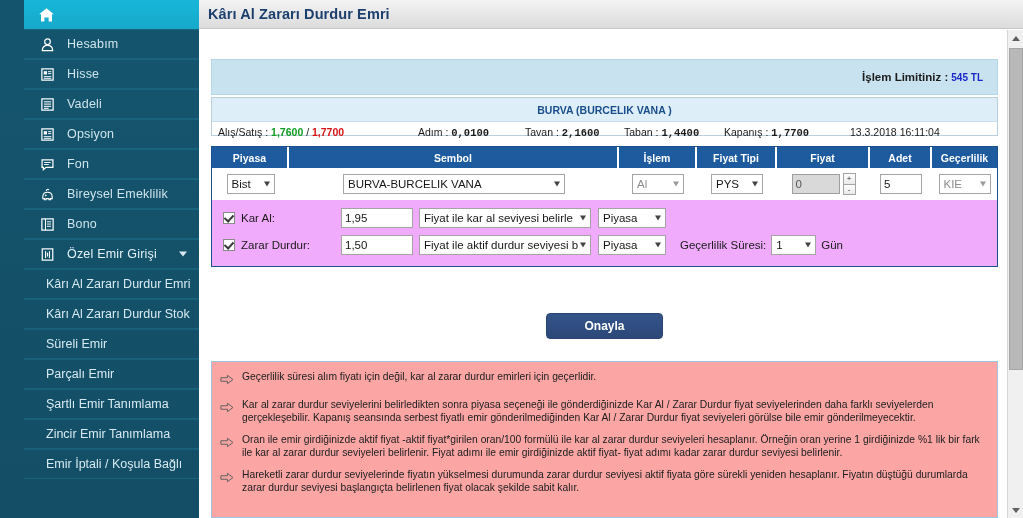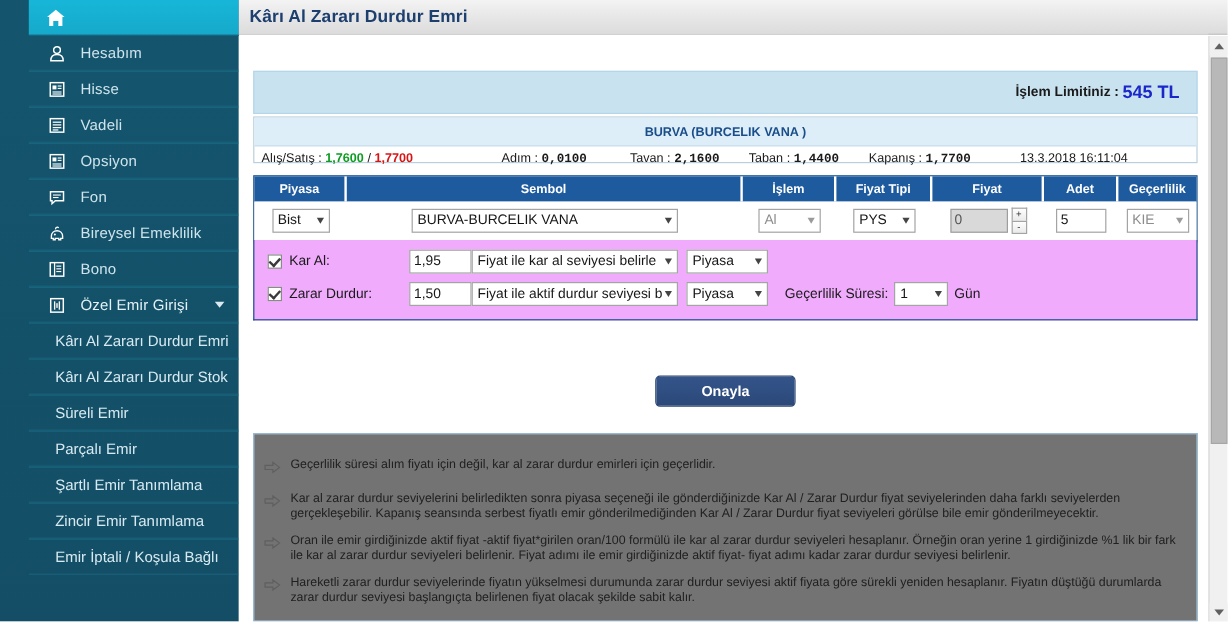--- a/index.html
+++ b/index.html
@@ -107,21 +107,21 @@
     width: 787px; height: 36px;
     background: #c9e2f0;
     border: 1px solid #b4d6e9;
     display: flex; align-items: center; justify-content: flex-end;
     padding-right: 14px;
   }
   .limit-bar .lab {
     font-size: 11.5px; font-weight: bold; color: #1b1b1b;
   }
   .limit-bar .val {
-    font-size: 15px; font-weight: bold; color: #1a27c9; margin-left: 3px;
+    font-size: 10px; font-weight: bold; color: #1a27c9; margin-left: 3px;
   }
 
   
   .sym-panel {
     position: absolute;
     left: 12px; top: 67px;
     width: 787px; height: 39px;
     border: 1px solid #b9cfdd;
     background: #ffffff;
   }
@@ -262,21 +262,21 @@
   .cb::after {
     content: "";
     position: absolute;
     left: 2px; top: 0px;
     width: 4px; height: 7px;
     border: solid #3a3a3a;
     border-width: 0 2px 2px 0;
     transform: rotate(42deg);
   }
   .cond-row .clabel { width: 100px; white-space: nowrap; }
-  .cond-row .amt { width: 52px; }
+  .cond-row .amt { width: 72px; margin-right: 6px; }
   .cond-row .lvl { width: 172px; margin-right: 7px; }
   .cond-row .mkt { width: 68px; }
   .cond-row .gs { margin-left: 14px; display:flex; align-items:center; white-space:nowrap;}
   .cond-row .gs .gl { margin-right: 5px; }
   .cond-row .gs .gsel { width: 45px; margin-right: 5px; }
 
   
   .confirm-wrap {
     position: absolute;
     left: 12px; top: 283px;
@@ -293,22 +293,22 @@
     display: flex; align-items: center; justify-content: center;
     cursor: pointer;
   }
 
   
   .info-box {
     position: absolute;
     left: 12px; top: 331px;
     width: 787px; height: 157px;
     border: 1px solid #9dc4e0;
-    background: #737373;
-    padding: 19px 10px 0 8px;
+    background: #fca5a5;
+    padding: 8px 10px 0 8px;
   }
   .info-item {
     display: flex;
     margin-bottom: 9px;
   }
   .info-item .ai {
     flex: 0 0 auto;
     width: 22px;
     padding-top: 1px;
   }

